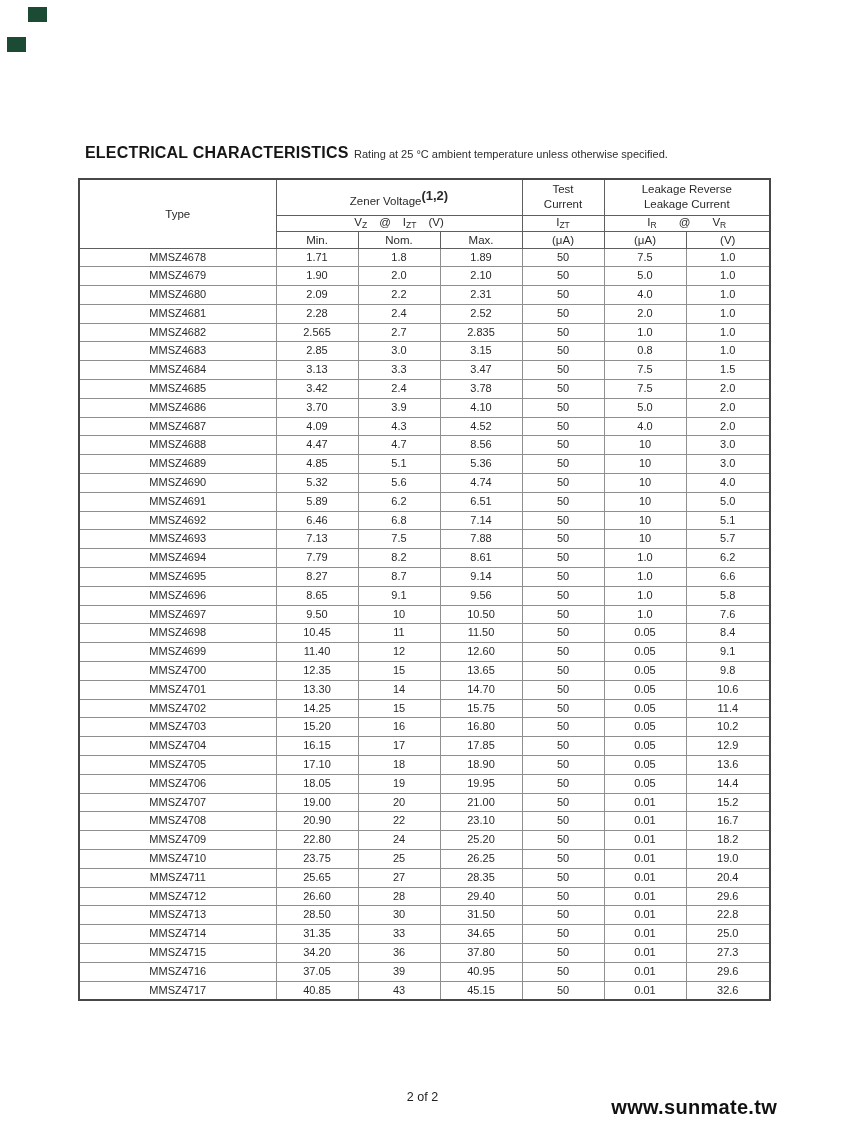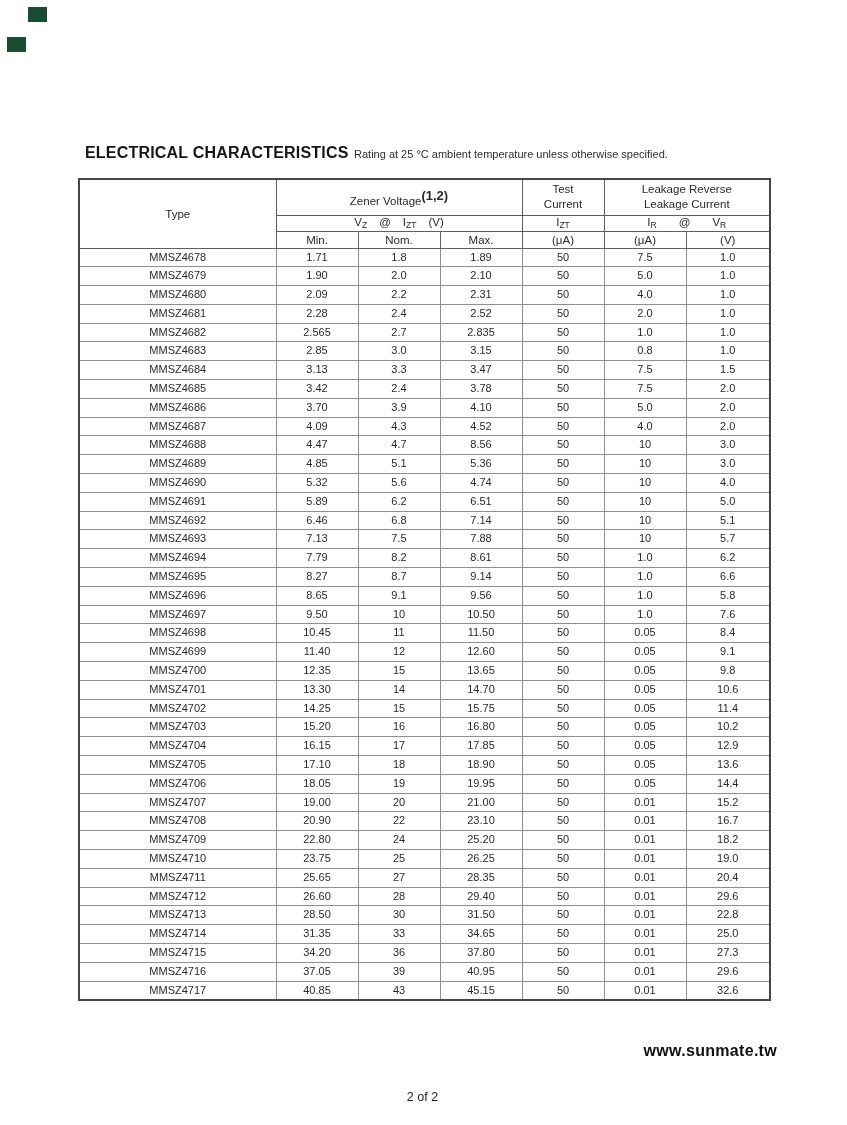--- a/index.html
+++ b/index.html
@@ -60,22 +60,22 @@
   .gap-m{margin-left:12px;}
   .gap-l{margin-left:22px;}
   .two-line{line-height:15px;}
 
   .footer-page{
     position:absolute;left:0;right:2px;top:1090px;
     text-align:center;
     font-size:12.5px;color:#1d1d1d;
   }
   .footer-site{
-    position:absolute;right:70px;top:1042px;
-    font-size:16px;font-weight:bold;color:#111;
+    position:absolute;right:70px;top:1096px;
+    font-size:20px;font-weight:bold;color:#111;
     letter-spacing:0.3px;
   }
 </style>
 </head>
 <body>
 
 <div class="corner-mark m1" style="background: rgb(27, 74, 53);"></div>
 <div class="corner-mark m2" style="background: rgb(27, 74, 53);"></div>
 
 <div class="title-row">

